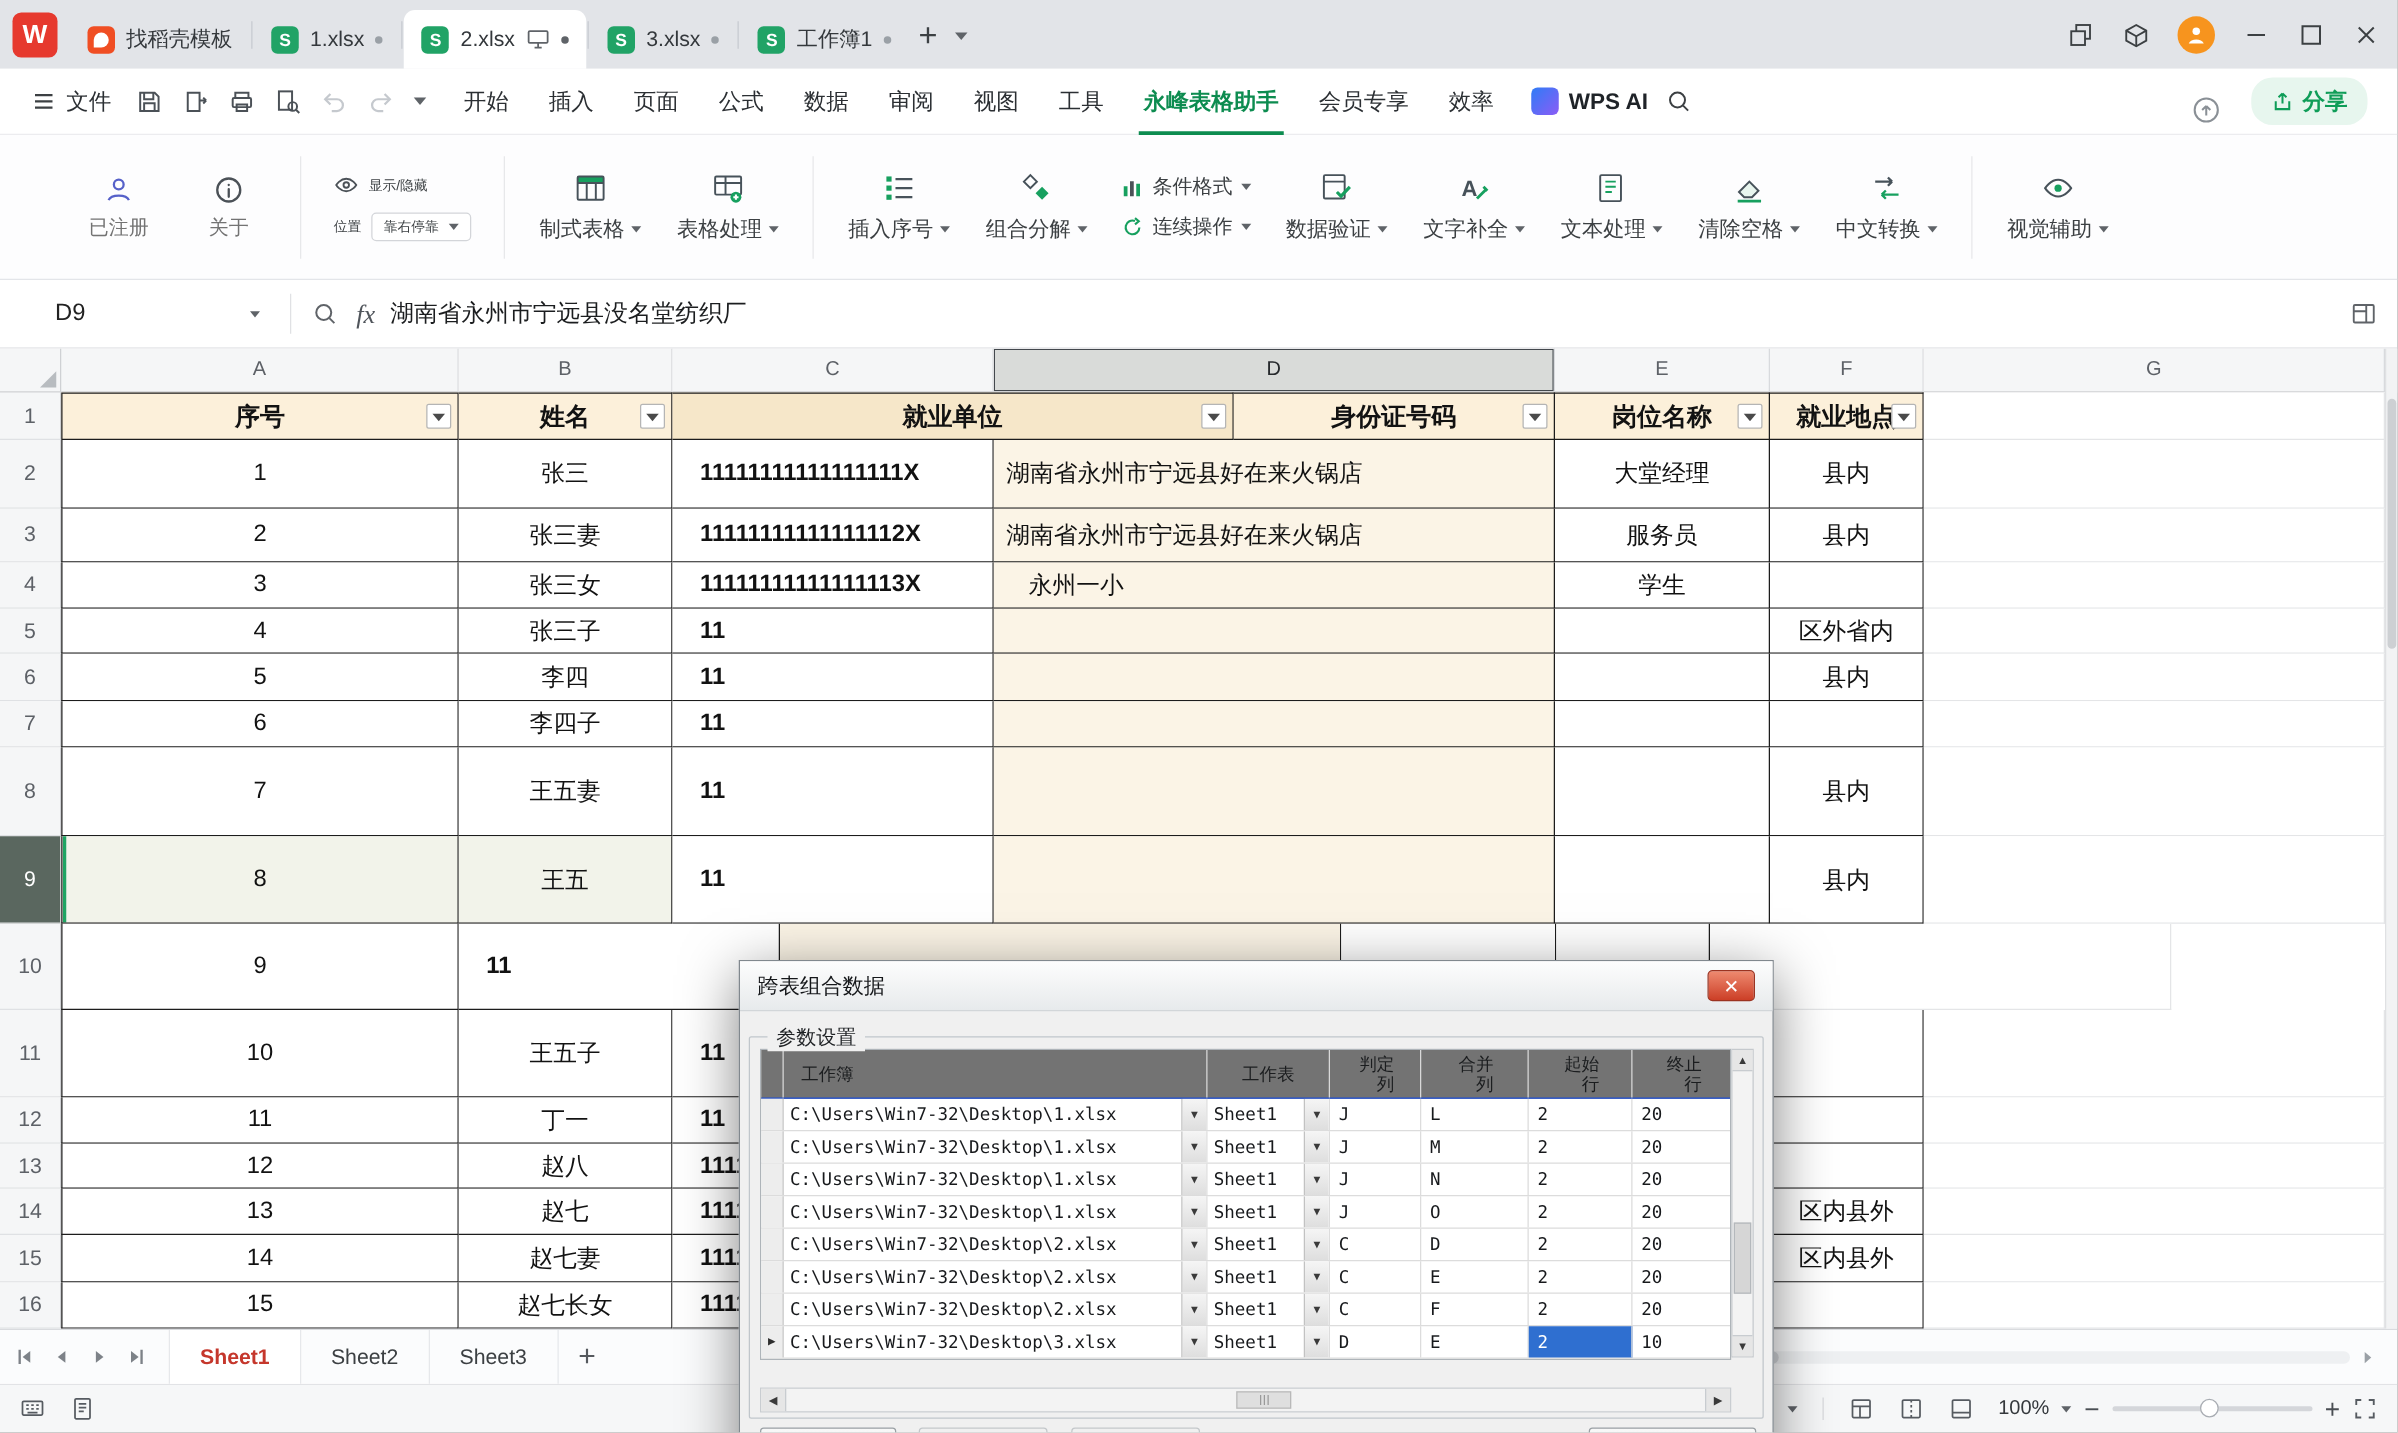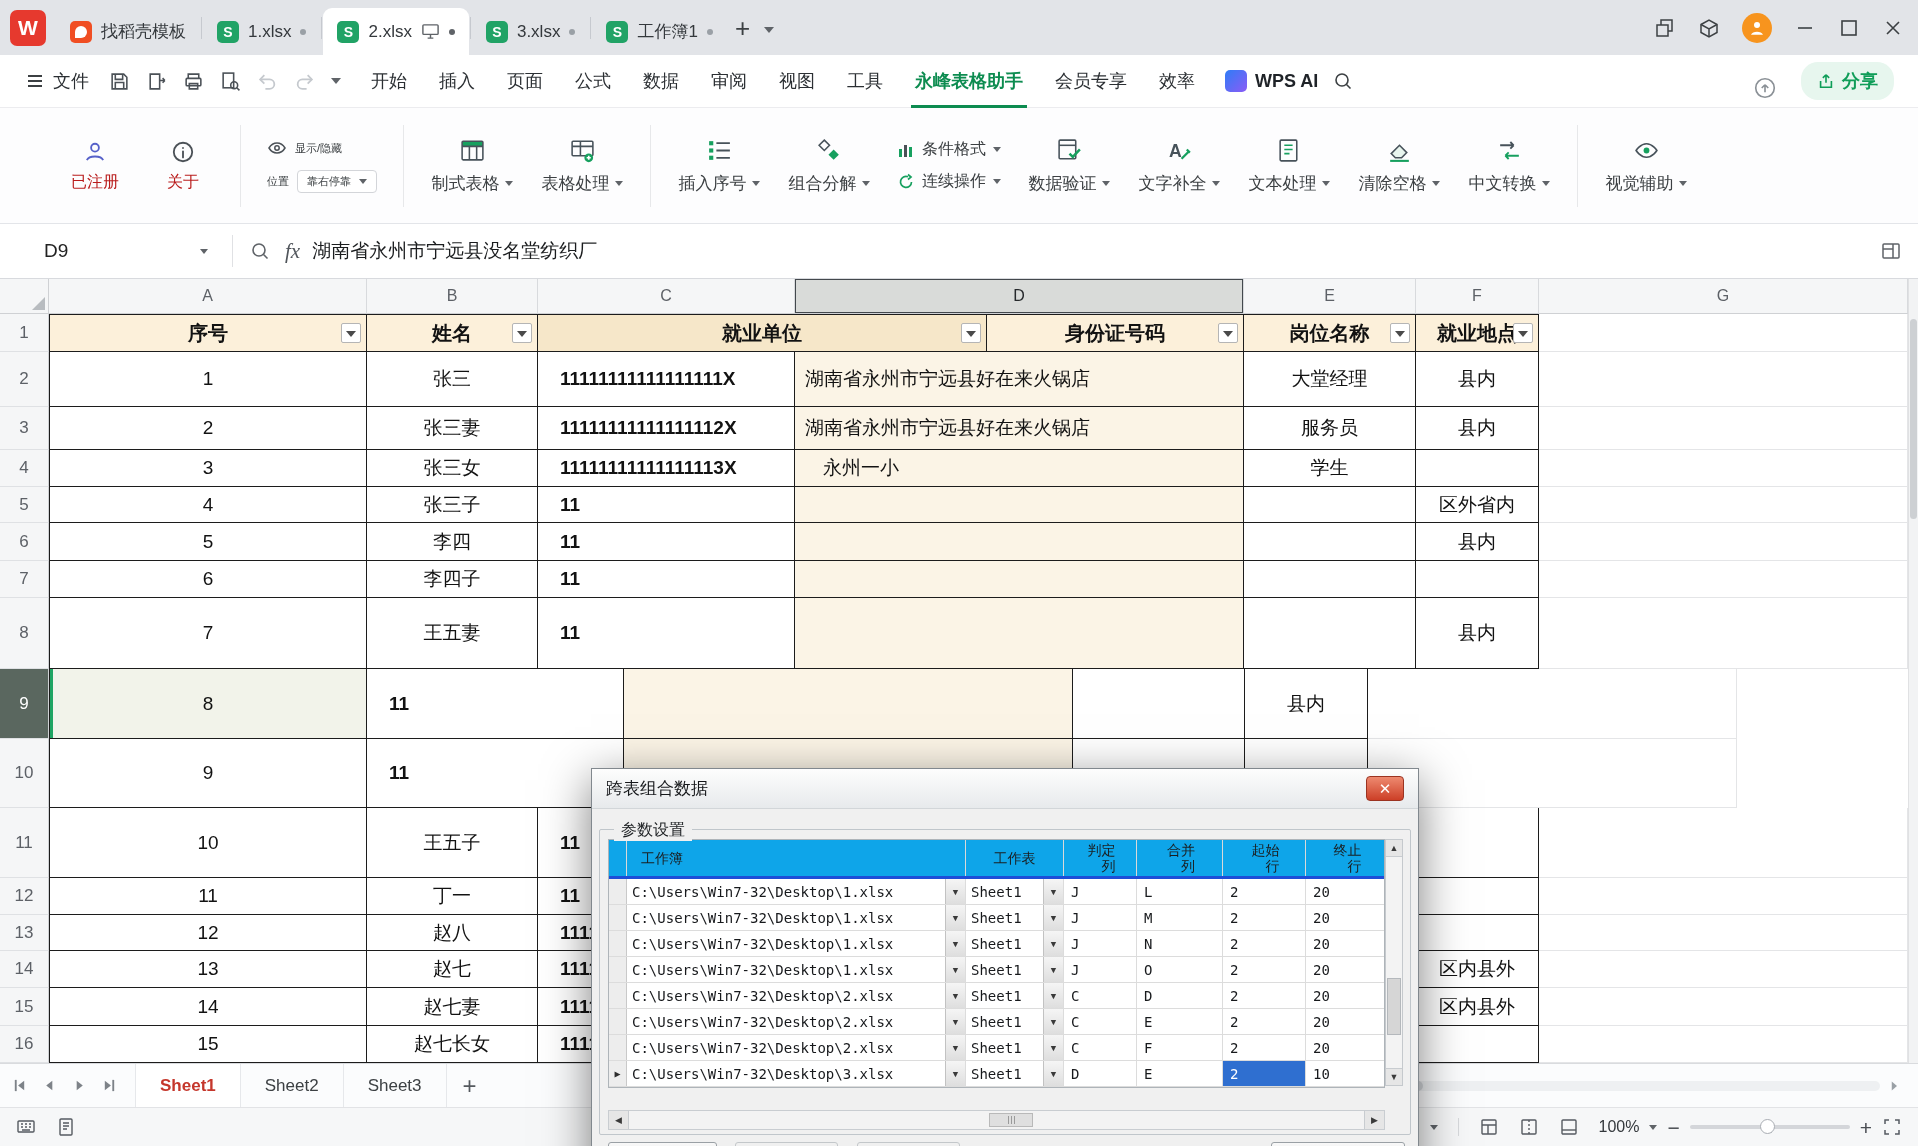--- a/index.html
+++ b/index.html
@@ -29,21 +29,21 @@
 .menus{display:flex;align-items:center}
 .menu-item{padding:0 16px;font-size:18px;color:#2b2f33;height:53px;line-height:53px;position:relative;white-space:nowrap}
 .menu-item.active{color:#0d8c50;font-weight:bold}
 .menu-item.active::after{content:"";position:absolute;left:12px;right:12px;bottom:0;height:3px;background:#0d8c50}
 .wps-ai{display:flex;align-items:center;gap:8px;font-size:18px;font-weight:bold;color:#1f2328;padding:0 14px;white-space:nowrap}
 .ai-logo{width:22px;height:22px;border-radius:5px;background:linear-gradient(135deg,#2f7cf6,#8b5cf6)}
 .mb-right{margin-left:auto;display:flex;align-items:flex-end;gap:24px;padding-right:8px}
 .share-btn{display:flex;align-items:center;gap:7px;background:#e7f6ee;color:#0f9d58;font-size:18px;font-weight:bold;padding:7px 16px;border-radius:17px}
 
 .ribbon{height:116px;background:#fdfdfe;border-bottom:1px solid #e3e5e9;display:flex;align-items:center;padding:0 10px 0 64px;gap:26px}
-.rb-vert{display:flex;flex-direction:column;align-items:center;gap:7px;font-size:16px;color:#b91c1c;min-width:62px}
+.rb-vert{display:flex;flex-direction:column;align-items:center;gap:7px;font-size:16px;color:#737373;min-width:62px}
 .rb-big{display:flex;flex-direction:column;align-items:center;gap:8px;font-size:17px;color:#3c4043;min-width:84px;white-space:nowrap}
 .rb-lbl{display:flex;align-items:center;gap:5px}
 .rb-div{width:1px;height:82px;background:#e7e8ea;flex:0 0 auto}
 .rb-two{display:flex;flex-direction:column;gap:12px;font-size:11px;color:#3c4043}
 .rb-line{display:flex;align-items:center;gap:8px;white-space:nowrap}
 .pos-select{border:1px solid #d3d5d9;border-radius:4px;background:#fff;padding:3px 9px;display:inline-flex;align-items:center;gap:8px}
 .rb-stack{display:flex;flex-direction:column;gap:11px}
 .rb-srow{display:flex;align-items:center;gap:7px;font-size:16px;color:#3c4043;white-space:nowrap}
 .caret{width:0;height:0;border-left:5px solid transparent;border-right:5px solid transparent;border-top:6px solid #5f6368;display:inline-block}
 .caret.sm{border-left-width:4px;border-right-width:4px;border-top-width:5px}
@@ -82,21 +82,21 @@
 .ftri{width:0;height:0;border:5px solid transparent;border-top:6px solid #4a4a4a;margin-top:6px}
 .grid-vscroll{position:absolute;right:0;top:0;width:10px;height:784px;background:#f2f3f4;border-left:1px solid #e0e1e3}
 .gvs-thumb{position:absolute;left:1px;right:1px;top:40px;height:200px;background:#cdd0d3;border-radius:4px}
 
 .dialog{position:absolute;left:591px;top:489px;width:828px;height:424px;background:#f0f0f0;border:1px solid #81888e;box-shadow:0 12px 44px rgba(0,0,0,.5);z-index:50}
 .dtitle{height:40px;background:linear-gradient(#fdfdfd,#e7eaec);border-bottom:1px solid #d2d6d9;display:flex;align-items:center;padding:0 14px;font-size:17px;color:#15171a}
 .dclose{margin-left:auto;width:38px;height:25px;background:linear-gradient(#ee8a70,#cc3f27);border:1px solid #9b3321;border-radius:4px;color:#fff;display:flex;align-items:center;justify-content:center;font-size:15px;font-weight:bold}
 .dgroup{position:absolute;left:7px;top:60px;width:812px;height:306px;border:1px solid #c0c6cb;border-radius:2px}
 .dgroup-label{position:absolute;left:22px;top:51px;background:#f0f0f0;padding:0 7px;font-size:16px;color:#1e2124;z-index:2}
 .dtable{position:absolute;left:16px;top:70px;width:777px;background:#fff;border:1px solid #aeb4b9}
-.dth-row{display:flex;height:39px;background:#0ea5e9;border-bottom:3px solid #1d4ed8}
+.dth-row{display:flex;height:39px;background:#737373;border-bottom:1px solid #1d4ed8}
 .dth{display:flex;align-items:center;justify-content:center;font-size:14px;color:#1b1d1f;border-right:1px solid #d9d9d9;text-align:center;line-height:16px;flex:0 0 auto}
 .dth.wb{justify-content:flex-start;padding-left:14px}
 .wrap2{display:inline-block;width:2.2em;text-align:right}
 .dtr{display:flex;height:26px;border-bottom:1px solid #dcdcdc;font-family:"DejaVu Sans Mono","Liberation Mono",monospace;font-size:14px;color:#17191c}
 .dsel{width:18px;background:#ededed;border-right:1px solid #c9c9c9;display:flex;align-items:center;justify-content:center;font-size:10px;color:#2d2d2d;flex:0 0 auto}
 .dcombo{display:flex;border-right:1px solid #dcdcdc;flex:0 0 auto;overflow:hidden}
 .dcombo-t{flex:1;display:flex;align-items:center;padding:0 5px;white-space:nowrap;overflow:hidden}
 .dcombo-b{width:20px;background:linear-gradient(#f5f5f5,#dedede);border-left:1px solid #c2c2c2;display:flex;align-items:center;justify-content:center;font-size:9px;color:#3a3a3a;flex:0 0 auto}
 .dcell{display:flex;align-items:center;padding:0 7px;border-right:1px solid #dcdcdc;white-space:nowrap;overflow:hidden;flex:0 0 auto}
 .dcell.selcell{background:#2f6fd0;color:#fff}
@@ -743,20 +743,23 @@
             <span class="gtxt">县内</span>
           </div>
           <div class="gcell c6" style="width: 369px;">
             <span class="gtxt"></span>
           </div>
         </div>
         <div class="grow row-sel" style="height: 70px;">
           <div class="rnum sel">9</div>
           <div class="gcell c0" style="width: 318px;">
             <span class="gtxt">8</span>
+          </div>
+          <div class="gcell c1" style="width: 171px;">
+            <span class="gtxt">王五</span>
           </div>
           <div class="gcell c2" style="width: 257px;">
             <span class="gtxt">11</span>
           </div>
           <div class="gcell c3" style="width: 449px;">
             <span class="gtxt"></span>
           </div>
           <div class="gcell c4" style="width: 172px;">
             <span class="gtxt"></span>
           </div>

